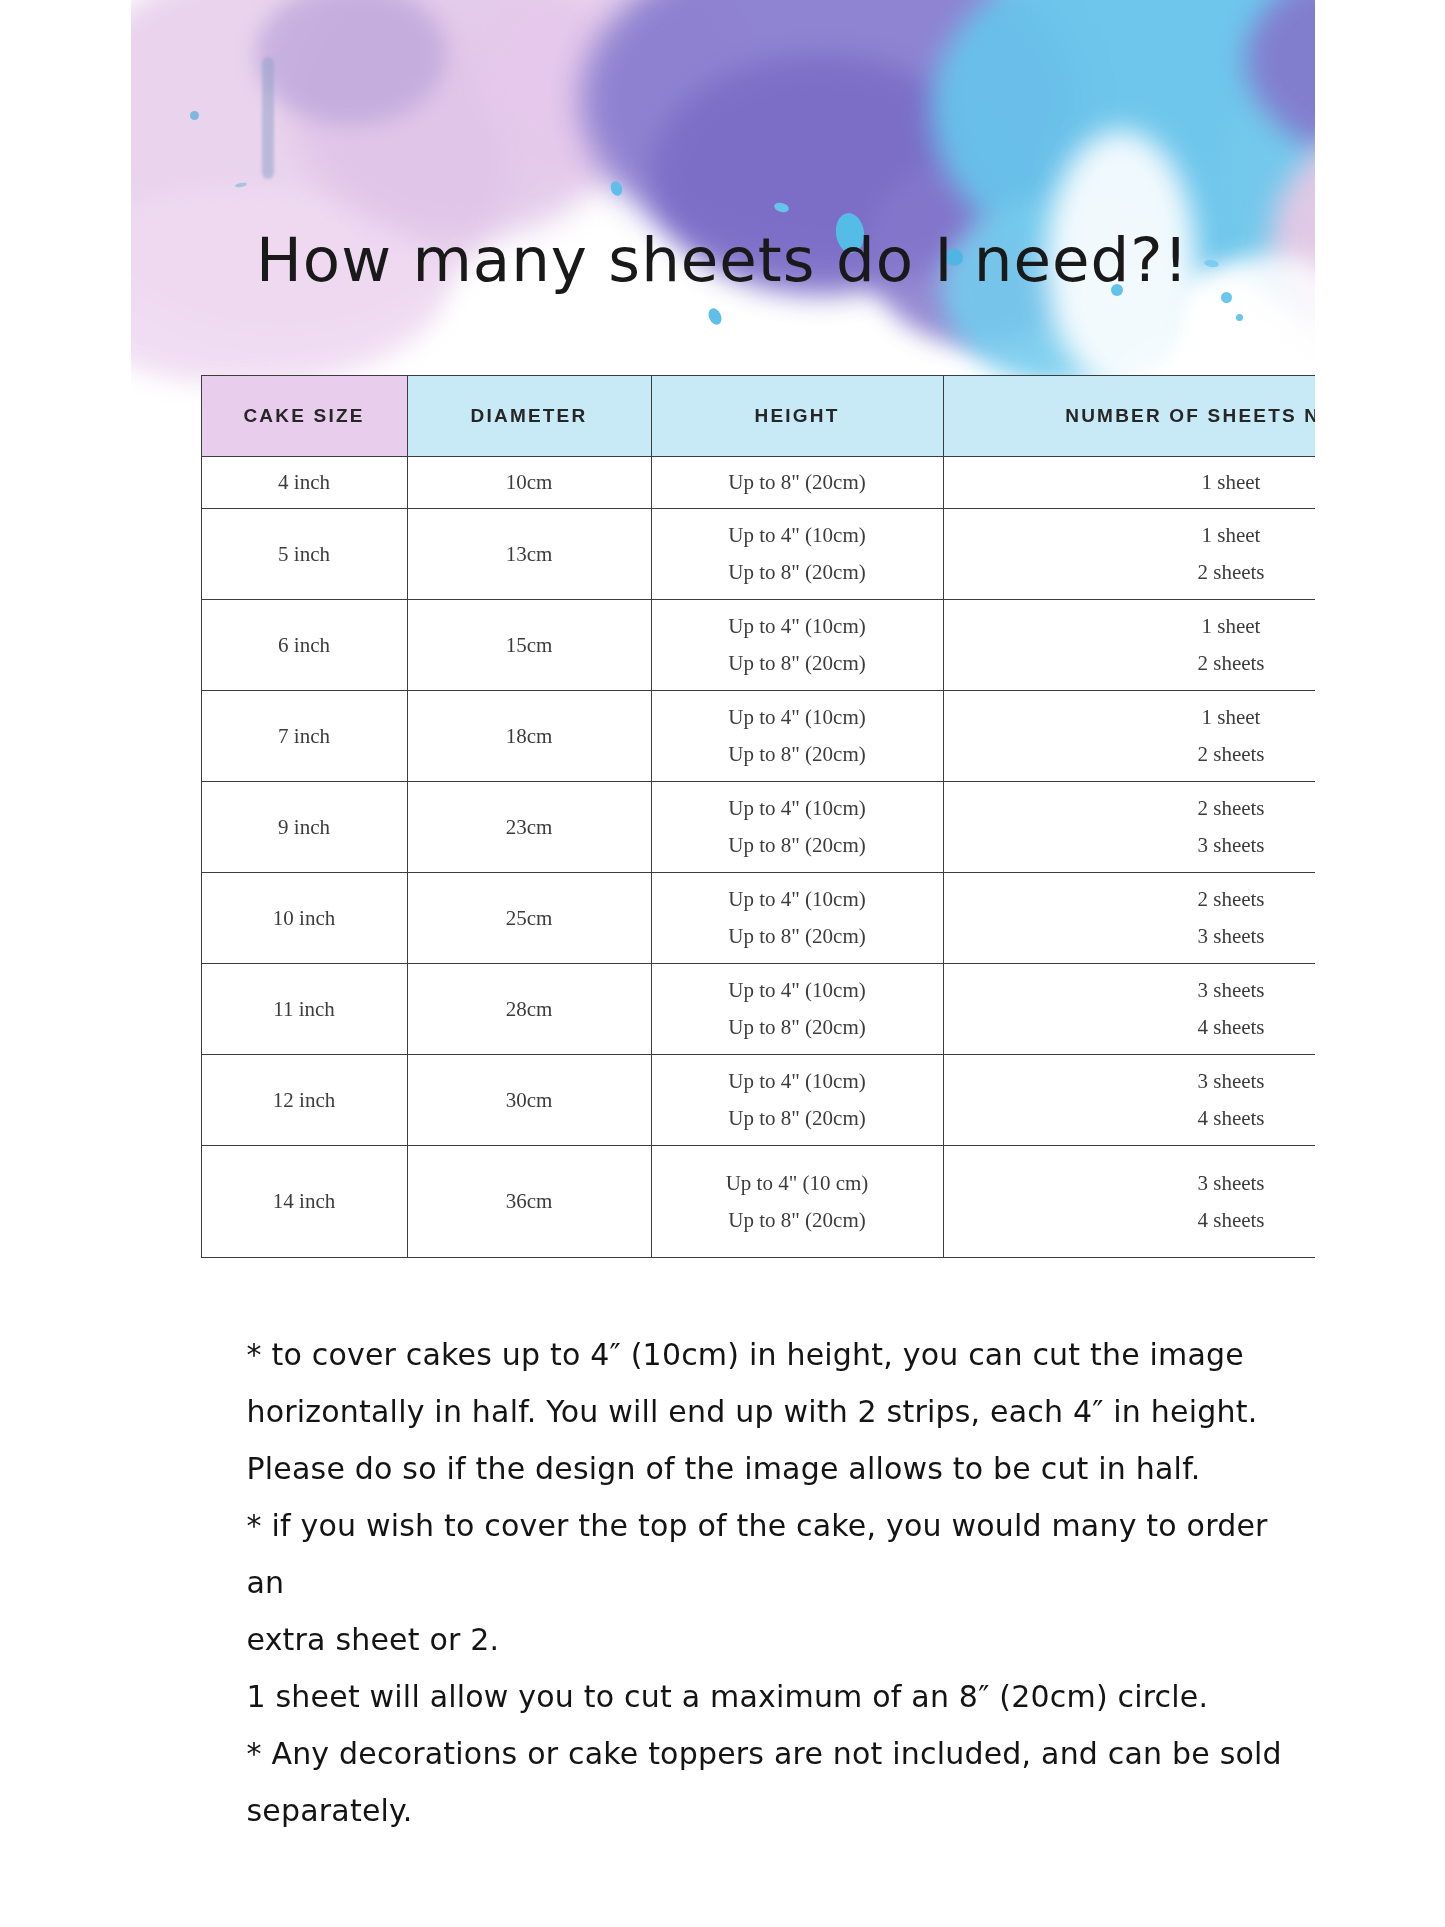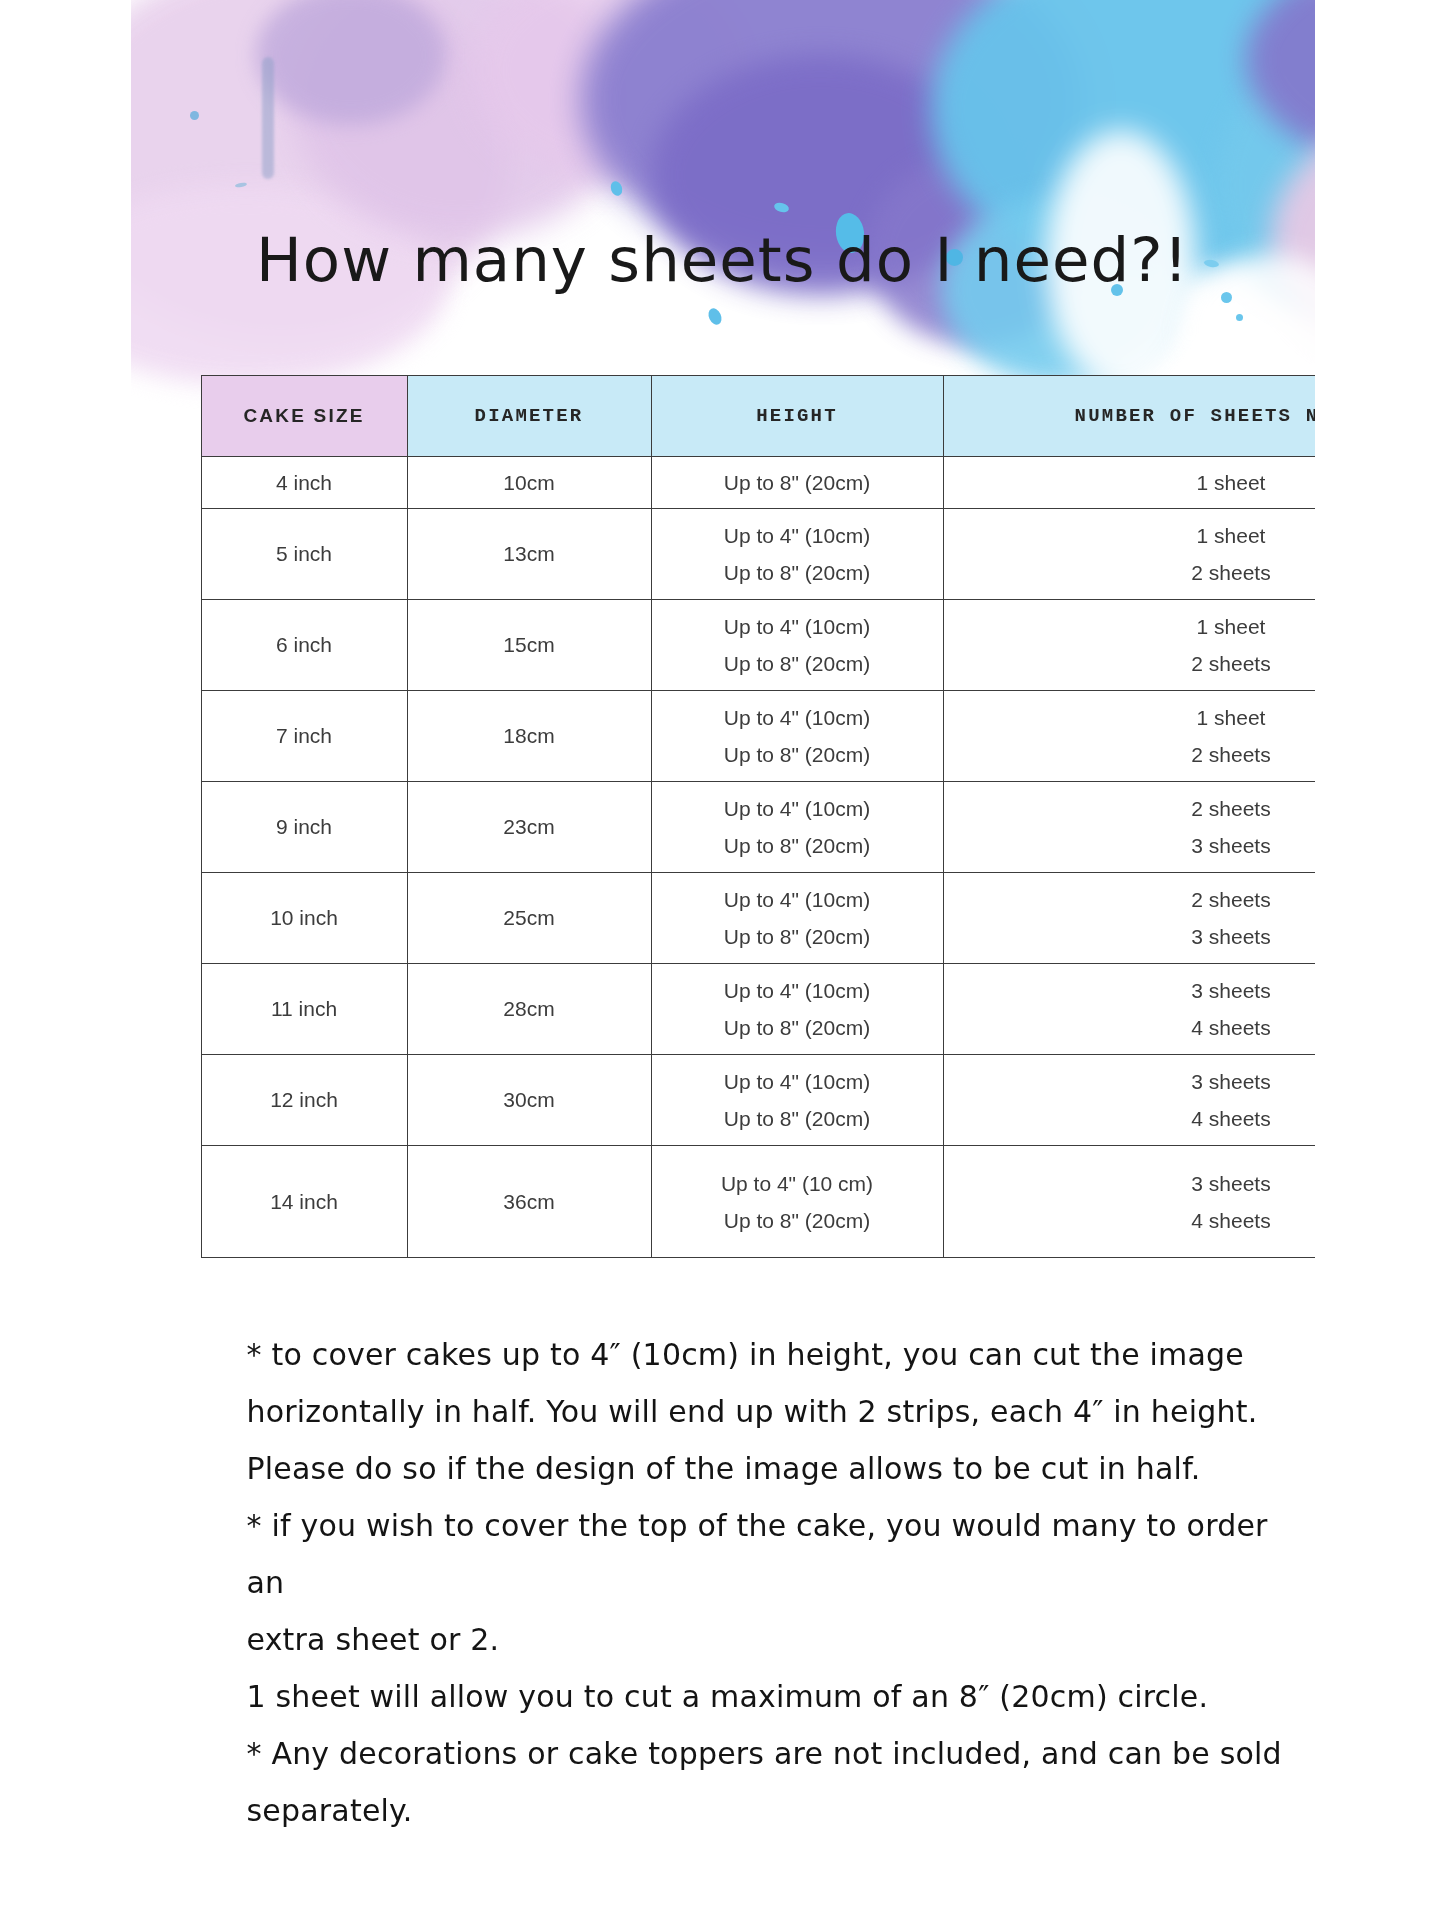--- a/index.html
+++ b/index.html
@@ -28,22 +28,22 @@
     border-collapse:collapse; table-layout:fixed;
     font-family:"Liberation Sans", sans-serif;
   }
   table.sheets th, table.sheets td {
     border:1.6px solid #3c3c3c; text-align:center; vertical-align:middle; padding:8px;
   }
   table.sheets thead th {
     height:64px; font-size:19px; font-weight:700; letter-spacing:2.2px; color:#262626;
   }
   th.hpink { background:#e8cdec; }
-  th.hblue { background:#c8eaf7;font-family:Liberation Mono, monospace; }
-  table.sheets tbody td { background:#ffffff; color:#3c3c3c; font-size:21px; }
+  th.hblue { background:#c8eaf7; }
+  table.sheets tbody td { background:#ffffff; color:#3c3c3c; font-size:21px;font-family:Liberation Serif, serif; }
   tr.r-single { height:52px; }
   tr.r-double { height:76px; }
   tr.r-last   { height:112px; }
   .line { line-height:37px; }
   td.top-align { vertical-align:top; padding-top:9px; }
 
   
   .notes {
     position:absolute; left:116px; top:1326px; z-index:2;
     font-family:"DejaVu Sans", sans-serif; font-size:30px; line-height:57px;

